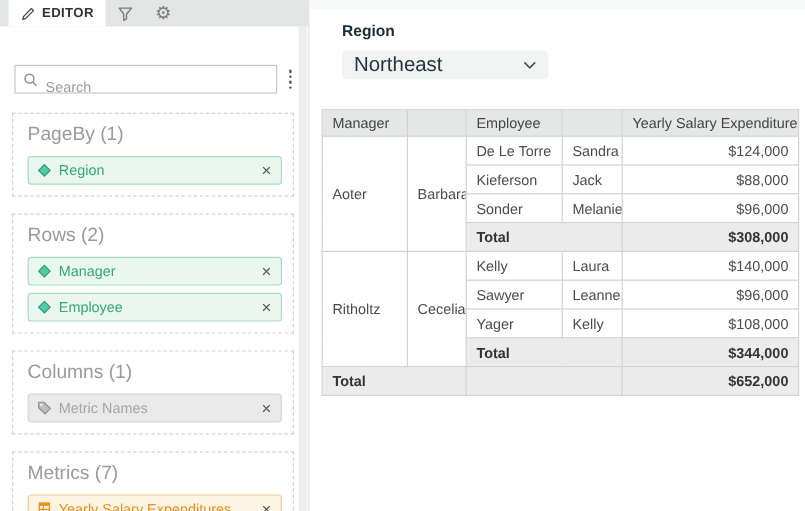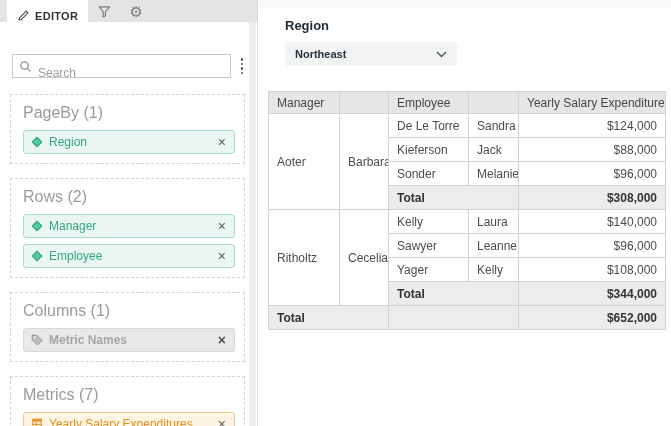--- a/index.html
+++ b/index.html
@@ -5,21 +5,21 @@
   * { margin:0; padding:0; box-sizing:border-box; }
   html,body { width:671px; height:426px; overflow:hidden; background:#fff;
     font-family:"Liberation Sans","DejaVu Sans",sans-serif; }
   .app { display:flex; width:671px; height:426px; }
 
   
   .panel { width:258px; flex:none; position:relative; background:#fff;
     border-right:1px solid #d9d9d9; overflow:hidden; }
   .tabbar { height:22px; background:#e3e4e4; display:flex; align-items:stretch; }
   .tab-active { background:#fff; margin-left:7px; padding:0 10px; display:flex;
-    align-items:flex-end; gap:5px; font-size:11px; font-weight:bold; color:#333;
+    align-items:center; gap:5px; font-size:11px; font-weight:bold; color:#333;
     letter-spacing:.3px; }
   .tab-icon-btn { width:32px; display:flex; align-items:center; justify-content:center; }
   .scroll-strip { position:absolute; top:22px; right:1px; width:7px; bottom:0;
     background:#ededee; }
 
   .search-row { margin:32px 12px 0 12px; display:flex; align-items:center; gap:8px; }
   .search-box { flex:1; height:24px; border:1px solid #c9c9c9; background:#fff;
     display:flex; align-items:center; padding:0 6px; gap:6px; }
   .search-box input { border:none; outline:none; flex:1; font-size:12px; color:#444;
     font-family:inherit; min-width:0; background:transparent;margin-top:14px; }
@@ -27,34 +27,34 @@
   .kebab { display:flex; flex-direction:column; gap:2px; padding:2px; }
   .kebab i { width:2.5px; height:2.5px; border-radius:50%; background:#555; }
 
   .sections { margin:16px 12px 0 10px; }
   .section { border:1px dashed #d3d3d3; padding:9px 9px 9px 12px; margin-bottom:14px; }
   .section-title { font-size:16px; color:#9a9a9a; margin-bottom:8px; }
   .chip { height:24px; border-radius:3px; display:flex; align-items:center; gap:6px;
     padding:0 7px; font-size:12px; margin-bottom:6px; }
   .chip:last-child { margin-bottom:0; }
   .chip-green { background:#eaf7f1; border:1px solid #a9dcc3; color:#35a67e; }
-  .chip-gray  { background:#e9e9e9; border:1px solid #d7d7d7; color:#a5a5a5;font-weight:bold; }
+  .chip-gray  { background:#e9e9e9; border:1px solid #d7d7d7; color:#a5a5a5; }
   .chip-orange{ background:#fdf4e4; border:1px solid #efce95; color:#e2901c; }
   .chip-label { flex:1; white-space:nowrap; overflow:hidden; }
   .chip-close { color:#555; font-size:14px; line-height:1; cursor:pointer; padding:0 1px; }
   .chip svg, .chip .glyph { flex:none; }
 
   
   .right { flex:1; background:#fff; position:relative; }
   .top-strip { height:8px; background:#f7f8f8; }
   .filter { margin:10px 0 0 27px; }
   .filter-label { font-size:13px; font-weight:bold; color:#1d2b36; margin-bottom:9px; }
   .dropdown { width:172px; height:24px; background:#f2f3f3; border-radius:4px;
     display:flex; align-items:center; justify-content:space-between; padding:0 10px;
-    font-size:11px; font-weight:bold; color:#243441; cursor:pointer; }
+    font-size:17px; font-weight:normal; color:#243441; cursor:pointer; }
 
   .grid-wrap { margin:25px 0 0 10px; }
   table { border-collapse:collapse; table-layout:fixed; width:397px; font-size:12px; }
   th,td { border:1px solid #d2d2d2; padding:0 8px; height:24px; overflow:hidden;
     white-space:nowrap; }
   thead th { background:#e5e6e6; height:22px; font-weight:normal; text-align:left;
     color:#454545; }
   td { color:#4c4c4c; background:#fff; vertical-align:middle; }
   .num { text-align:right; }
   .cell-total { background:#ececec !important; font-weight:bold; color:#333; }

